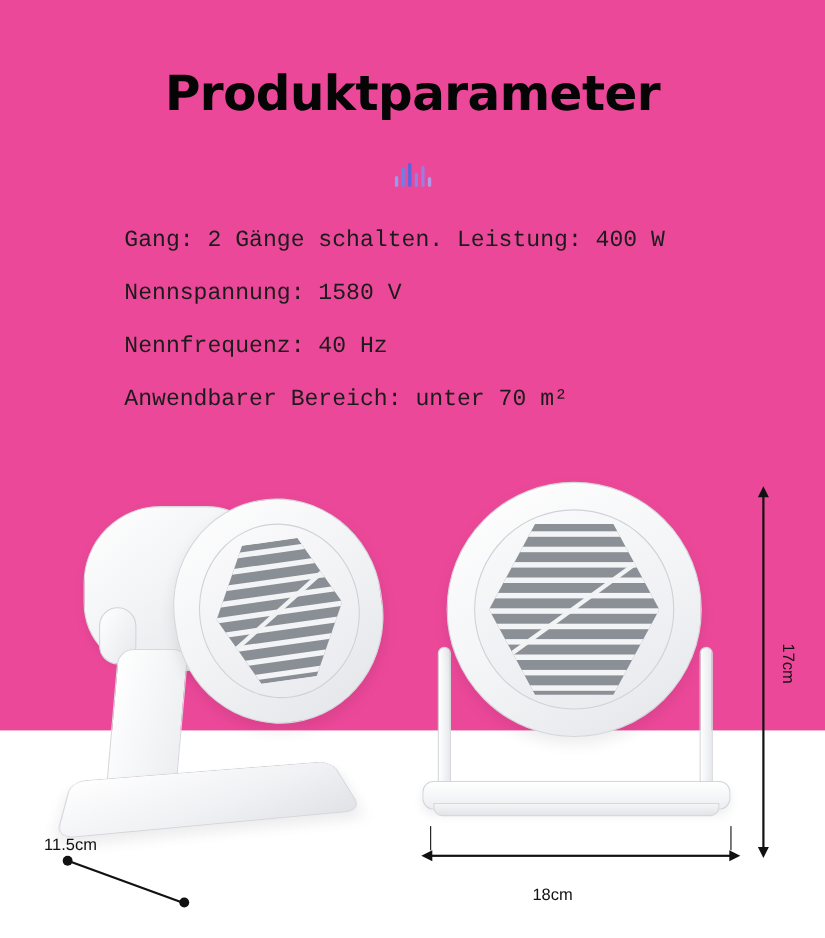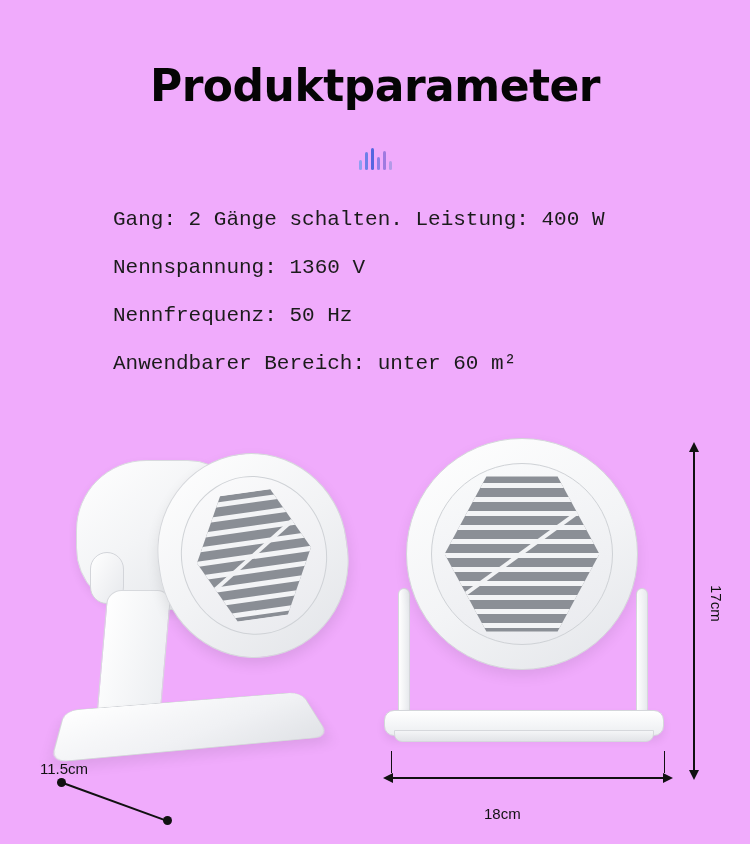--- a/index.html
+++ b/index.html
@@ -12,23 +12,23 @@
     width: 750px;
     height: 853px;
     font-family: "Liberation Sans", sans-serif;
     color: #111111;
     position: relative;
     overflow: hidden;
   }
 
   .page {
     width: 750px;
-    height: 844px;
+    height: 664px;
     position: relative;
-    background: #f0abfc;
+    background: #ec4899;
   }
 
   
   .title {
     text-align: center;
     font-size: 44px;
     font-weight: bold;
     letter-spacing: -0.5px;
     color: #050505;
     margin: 0;
@@ -347,23 +347,23 @@
     <span class="bar b1"></span>
     <span class="bar b2"></span>
     <span class="bar b3"></span>
     <span class="bar b4"></span>
     <span class="bar b5"></span>
     <span class="bar b6"></span>
   </div>
 
   <div class="specs">
     <div class="spec-line">Gang: 2 Gänge schalten. Leistung: 400 W</div>
-    <div class="spec-line">Nennspannung: 1360 V</div>
-    <div class="spec-line">Nennfrequenz: 50 Hz</div>
-    <div class="spec-line">Anwendbarer Bereich: unter 60 m²</div>
+    <div class="spec-line">Nennspannung: 1580 V</div>
+    <div class="spec-line">Nennfrequenz: 40 Hz</div>
+    <div class="spec-line">Anwendbarer Bereich: unter 70 m²</div>
   </div>
 
   <div class="product-area">
 
     <div class="fan-left">
       <div class="fl-body"></div>
       <div class="fl-knob"></div>
       <div class="fl-arm"></div>
       <div class="fl-head">
         <div class="fl-grill-outer">

